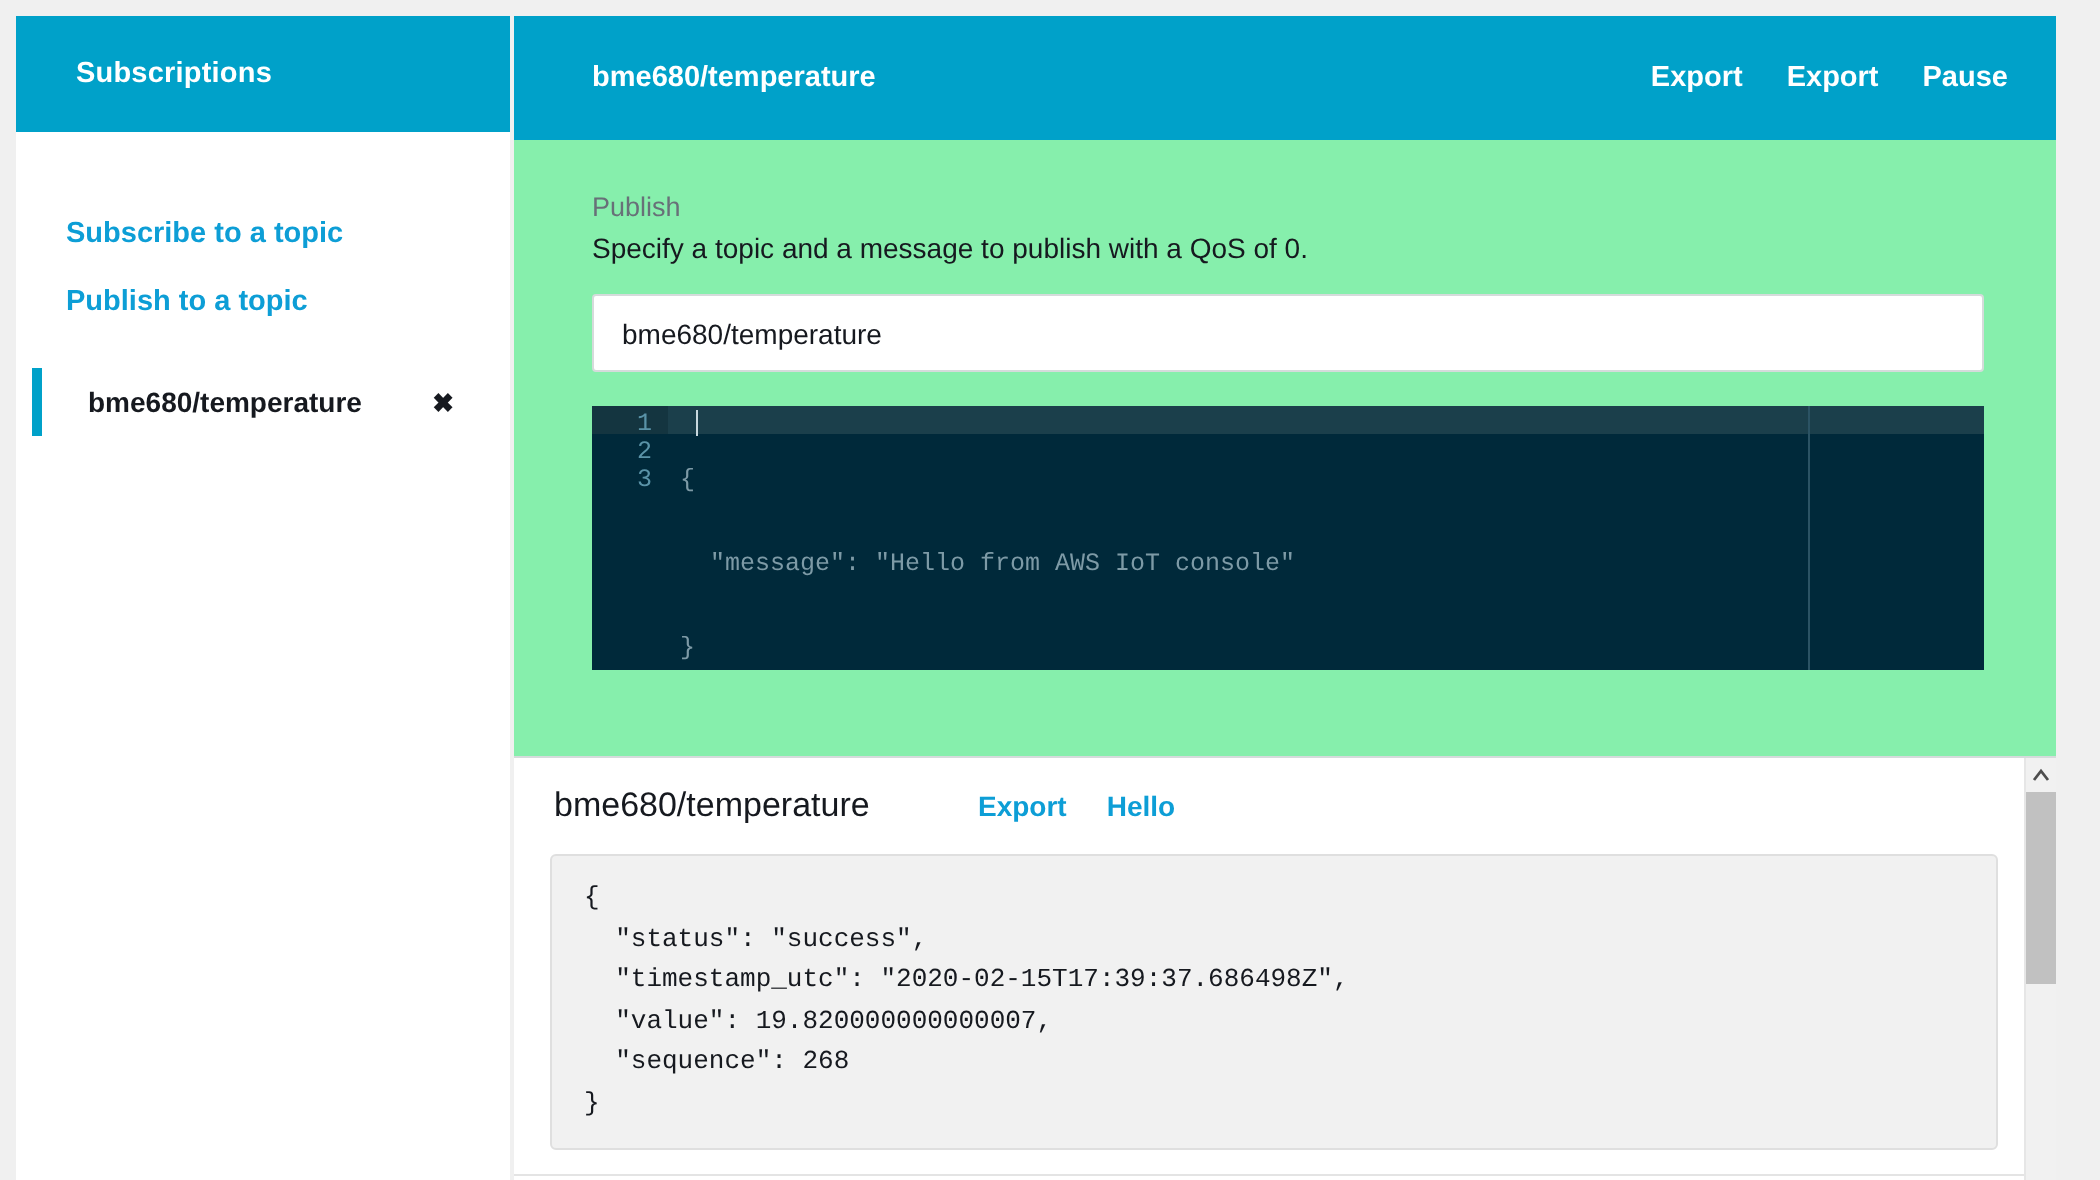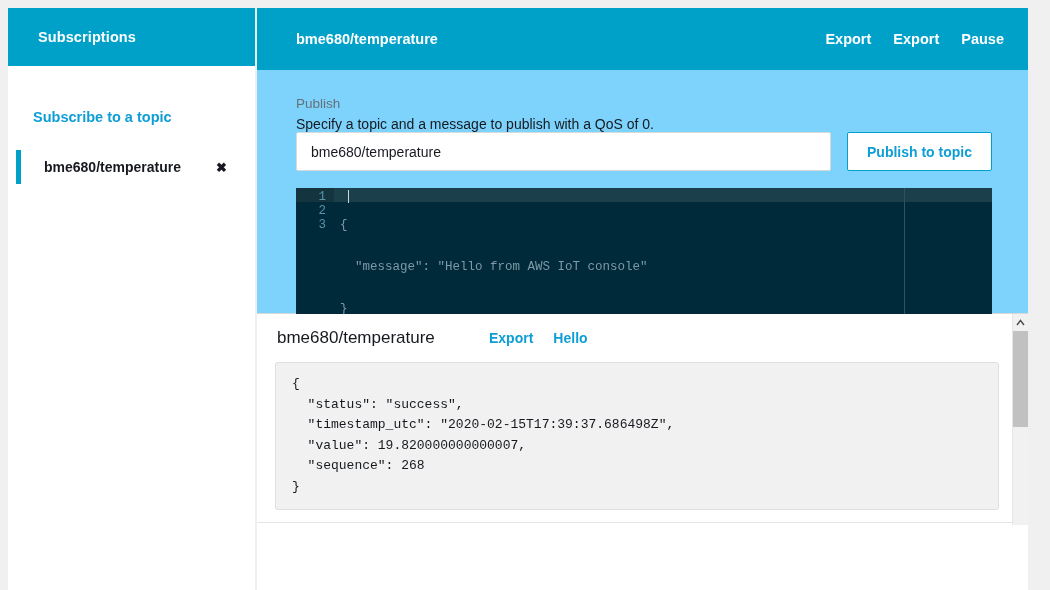--- a/index.html
+++ b/index.html
@@ -124,34 +124,35 @@
   .main-header-action {
     color: #ffffff;
     font-size: 14.5px;
     font-weight: bold;
     cursor: pointer;
     text-decoration: none;
   }
 
   
   .publish-panel {
-    background: #7dd3fc;
+    background: #86efac;
     border-bottom: 1px solid #d5dbdb;
     padding: 26px 36px 22px 39px;
     box-sizing: border-box;
-    height: 244px;
+    height: 309px;
   }
   .publish-title {
     color: #687078;
     font-size: 13.5px;
     margin-bottom: 5px;
   }
   .publish-desc {
     color: #16191f;
     font-size: 14px;
+    margin-bottom: 15px;
   }
   .publish-row {
     display: flex;
     gap: 16px;
     align-items: stretch;
   }
   .topic-input {
     flex: 1;
     height: 39px;
     border: 1px solid #d5dbdb;
@@ -342,20 +343,21 @@
 <body>
 
 <div class="app">
 
   <div class="sidebar">
     <div class="sidebar-header">
       <span class="sidebar-header-title">Subscriptions</span>
     </div>
     <div class="sidebar-body">
       <a class="sidebar-link">Subscribe to a topic</a>
+      <a class="sidebar-link">Publish to a topic</a>
 
       <div class="sub-item selected">
         <span class="sub-item-label">bme680/temperature</span>
         <span class="sub-item-close">✖</span>
       </div>
     </div>
   </div>
 
   <div class="main">
 
@@ -367,21 +369,20 @@
         <a class="main-header-action">Pause</a>
       </div>
     </div>
 
     <div class="publish-panel">
       <div class="publish-title">Publish</div>
       <div class="publish-desc">Specify a topic and a message to publish with a QoS of 0.</div>
 
       <div class="publish-row">
         <input class="topic-input" type="text" value="bme680/temperature" style="">
-        <button class="publish-button">Publish to topic</button>
       </div>
 
       <div class="editor">
         <div class="editor-activeline"></div>
         <div class="editor-gutter"></div>
         <div class="editor-gutter-activeline"></div>
         <div class="editor-ruler"></div>
 
         <div class="editor-lines">
           <div class="editor-line-no">1</div>

